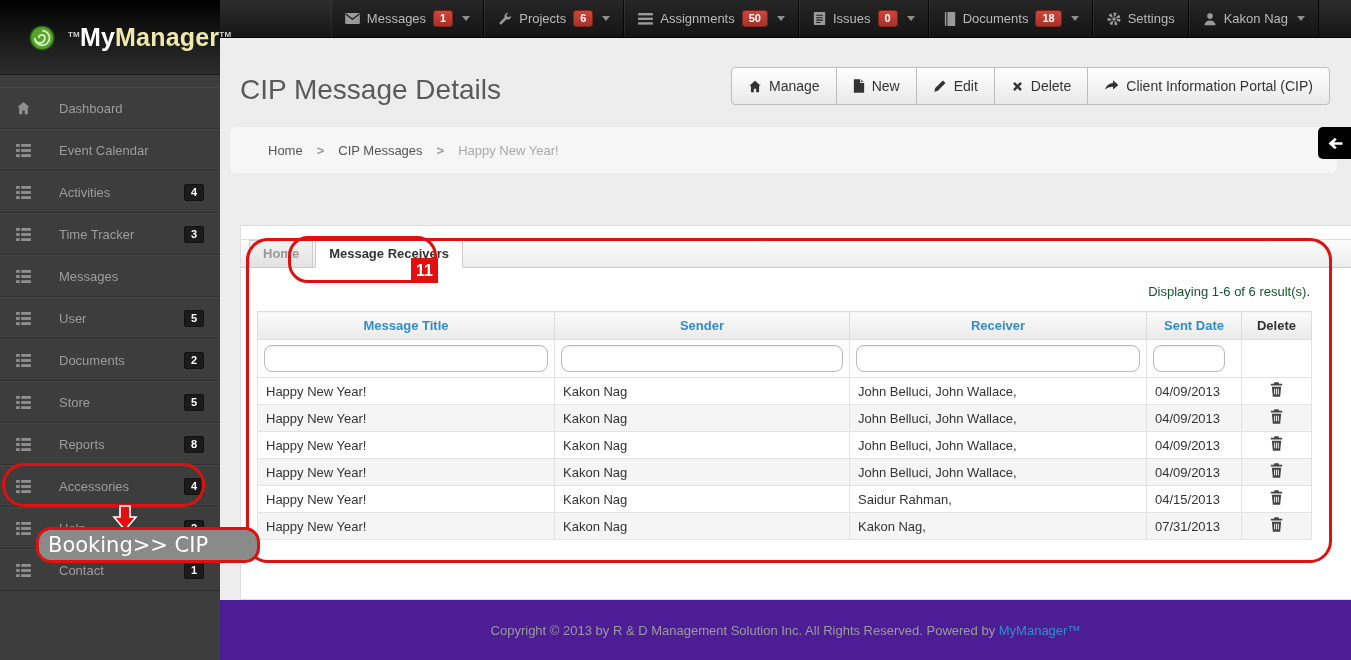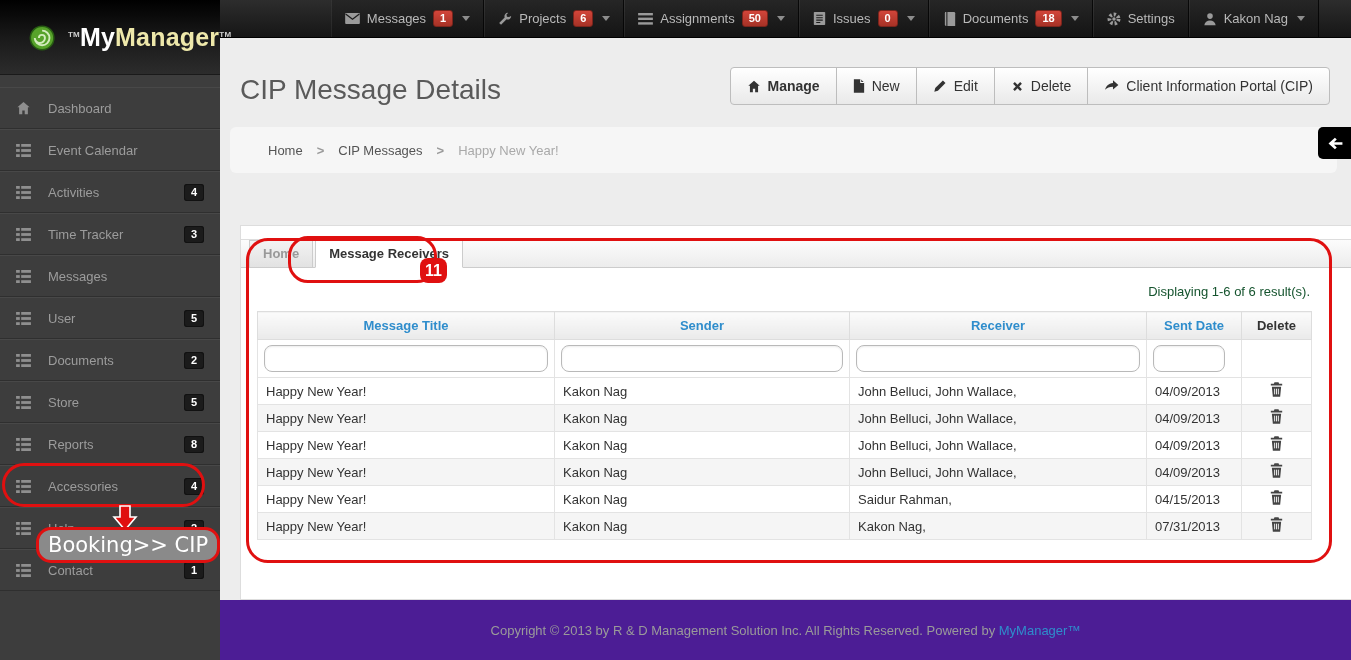--- a/index.html
+++ b/index.html
@@ -46,21 +46,21 @@
     display:flex; align-items:center; padding-left:28px;
     border-bottom:1px solid #1a1a1a;
   }
   .logo-text { font-size:25px; font-weight:bold; margin-left:8px; color:#fff; letter-spacing:.2px; }
   .logo-text .brand2 { color:#eee8aa; }
   .logo sup { font-size:8px; color:#cfcfcf; vertical-align:super; }
   .menu { padding-top:12px; }
   .menu-item {
     height:42px; display:flex; align-items:center; padding:0 16px;
     color:#9c9c9c; font-size:13px; cursor:pointer;
-    border-top:1px solid #484848; border-bottom:1px solid #2f2f2f;
+    border-top:1px solid #484848; border-bottom:1px solid #2f2f2f;gap:11px;
   }
   .menu-item .ico { color:#8f8f8f; width:18px; display:flex; margin-right:14px; }
   .menu-item .mi-label { flex:1; }
   .side-badge {
     background:#1b1b1b; color:#fff; font-size:11px; font-weight:bold;
     border-radius:3px; padding:2px 7px; line-height:13px;
     box-shadow:inset 0 0 0 1px #111;
   }
   
   .page-header {
@@ -72,21 +72,21 @@
     font-size:28px; font-weight:normal; color:#5a5a5a;
   }
   .btn-group { position:absolute; right:21px; top:29px; display:flex; }
   .btn {
     display:flex; align-items:center; gap:7px;
     height:38px; padding:0 16px; font-size:14px; color:#333;
     background:linear-gradient(#ffffff,#e9e9e9);
     border:1px solid #bdbdbd; margin-left:-1px; cursor:pointer;
     box-shadow:inset 0 1px 0 #fff;
   }
-  .btn:first-child { border-radius:4px 0 0 4px; margin-left:0;font-weight:bold; }
+  .btn:first-child { border-radius:4px 0 0 4px; margin-left:0; }
   .btn:last-child { border-radius:0 4px 4px 0; }
   .btn .ico { display:flex; color:#333; }
   
   .breadcrumb {
     position:absolute; left:230px; top:127px; right:14px; height:46px;
     background:#f6f6f6; border-radius:6px;
     display:flex; align-items:center; padding:0 38px;
     font-size:13px; z-index:2;
   }
   .bc-link { color:#555; cursor:pointer; }
@@ -151,32 +151,32 @@
   .ann { position:absolute; pointer-events:none; }
   .ann-table-rect {
     left:246px; top:238px; width:1086px; height:325px;
     border:3px solid #e01010; border-radius:22px; z-index:49;
   }
   .ann-tab-oval {
     left:288px; top:236px; width:149px; height:47px;
     border:3px solid #e01010; border-radius:20px; z-index:50;
   }
   .ann-step-badge {
-    left:420px; top:258px; width:27px; height:25px;
+    left:411px; top:258px; width:27px; height:25px;
     background:#e01010; color:#fff; font-size:16px; font-weight:bold;
     display:flex; align-items:center; justify-content:center;
-    border-radius:8px; z-index:51;
+    border-radius:0; z-index:51;
   }
   .ann-accessories-oval {
     left:2px; top:463px; width:203px; height:44px;
     border:3px solid #e01010; border-radius:22px; z-index:50;
   }
   .ann-arrow { left:111px; top:505px; z-index:50; }
   .ann-tooltip {
-    left:36px; top:527px; width:184px; height:36px;
+    left:36px; top:527px; width:224px; height:36px;
     background:#8a8a8a; border:3px solid #e01010; border-radius:15px;
     color:#fff; font-size:21px; line-height:30px; padding-left:9px;
     z-index:60; font-family:"DejaVu Sans", sans-serif;
   }
   svg { display:block; }
 </style>
 </head>
 <body>
 
 <div class="sidebar">

